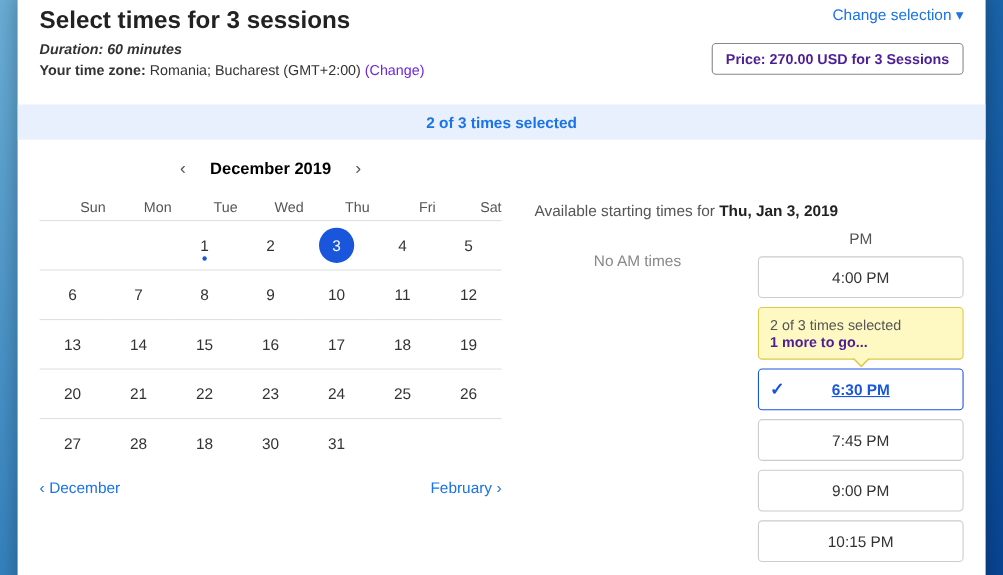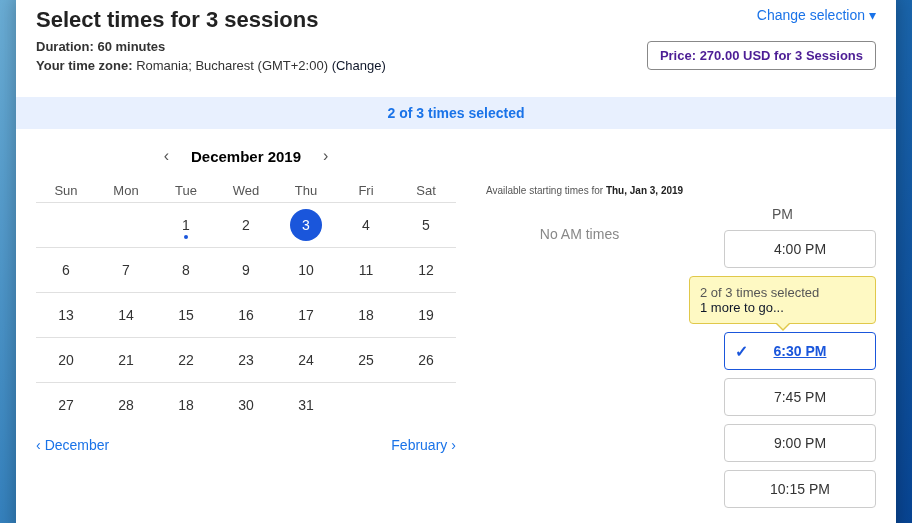--- a/index.html
+++ b/index.html
@@ -32,30 +32,31 @@
       color: #222;
       margin-bottom: 6px;
     }
     .header-subtitle {
       font-size: 13px;
       color: #333;
       margin-bottom: 4px;
     }
     .header-subtitle span {
       font-weight: 700;
+      font-style: italic;
     }
     .timezone-line {
       font-size: 13px;
       color: #333;
     }
     .timezone-line span.label {
       font-weight: 700;
     }
     .change-link {
-      color: #0f172a;
+      color: #6d28d9;
       text-decoration: none;
       cursor: pointer;
     }
     .change-selection-btn {
       position: absolute;
       top: 16px;
       right: 20px;
       color: #1a73e8;
       background: none;
       border: none;
@@ -112,21 +113,21 @@
       cursor: pointer;
       color: #555;
       font-size: 16px;
       padding: 2px 6px;
     }
     .cal-grid {
       width: 100%;
       border-collapse: collapse;
     }
     .cal-grid th {
-      text-align: center;
+      text-align: right;
       font-weight: 400;
       color: #555;
       padding: 4px 0;
       font-size: 13px;
       width: 52px;
     }
     .cal-grid td {
       text-align: center;
       padding: 6px 0;
       font-size: 14px;
@@ -180,21 +181,21 @@
       font-size: 14px;
       display: flex;
       align-items: center;
       gap: 4px;
     }
     
     .times-panel {
       flex: 1;
     }
     .times-title {
-      font-size: 10px;
+      font-size: 14px;
       color: #555;
       margin-bottom: 10px;
       margin-top: 40px;
     }
     .times-title strong {
       color: #222;
     }
     .times-columns {
       display: flex;
       gap: 16px;
@@ -218,21 +219,20 @@
     .time-slot {
       border: 1.5px solid #ccc;
       border-radius: 4px;
       padding: 10px;
       text-align: center;
       margin-bottom: 8px;
       cursor: pointer;
       font-size: 14px;
       color: #333;
       position: relative;
-      margin-left: 35px;
     }
     .time-slot.selected {
       border-color: #1a56db;
       font-weight: 700;
       color: #1a56db;
     }
     .time-slot .check-icon {
       position: absolute;
       left: 10px;
       top: 50%;
@@ -244,22 +244,22 @@
       background: #fef9c3;
       border: 1px solid #e0c84a;
       border-radius: 4px;
       padding: 8px 10px;
       margin-bottom: 8px;
       font-size: 13px;
       color: #555;
       position: relative;
     }
     .tooltip-box .more-to-go {
-      font-weight: 400;
-      color: #0f172a;
+      font-weight: 700;
+      color: #4c1d95;
     }
     .tooltip-arrow {
       position: absolute;
       bottom: -8px;
       left: 50%;
       transform: translateX(-50%);
       width: 0;
       height: 0;
       border-left: 8px solid transparent;
       border-right: 8px solid transparent;

